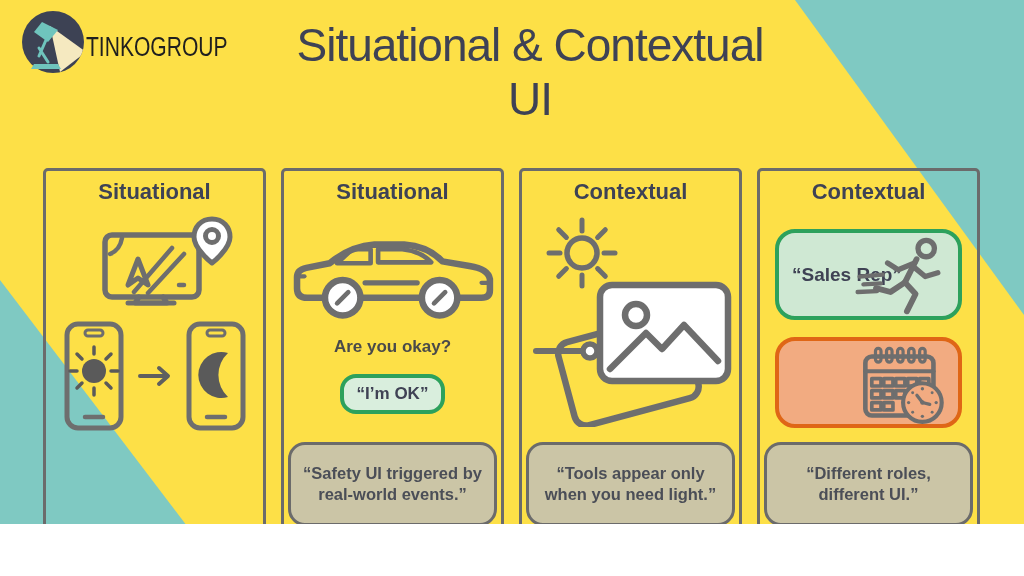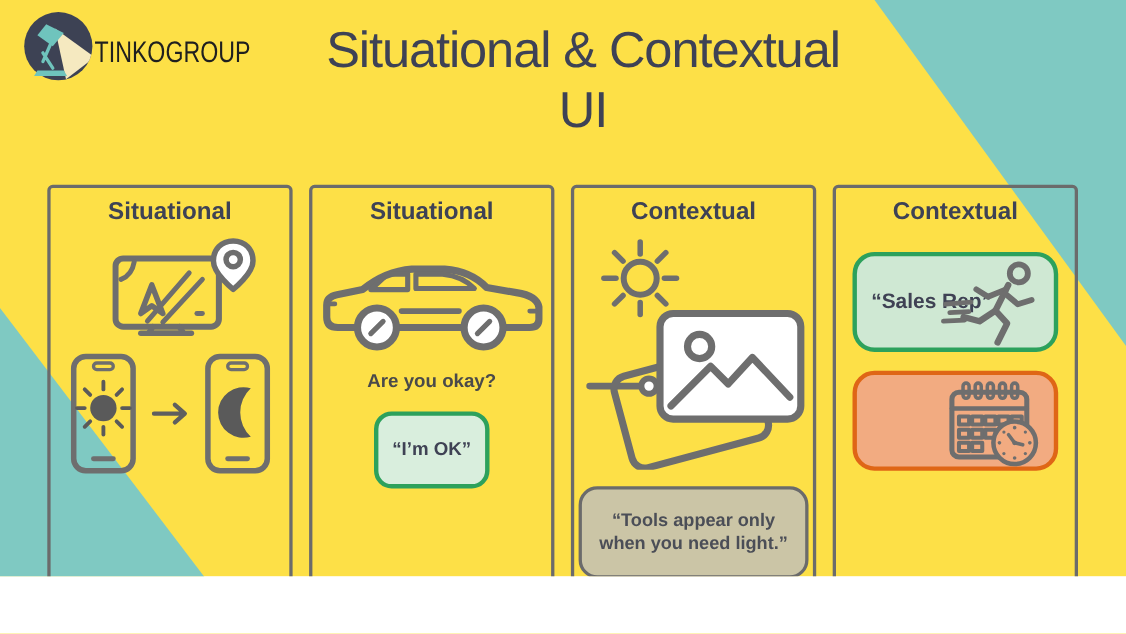--- a/index.html
+++ b/index.html
@@ -25,21 +25,21 @@
                font-size:16.5px;font-weight:700;color:#4b4e57;line-height:1.28;padding:0 8px;box-sizing:border-box;}
 
   
   .map-icon{position:absolute;left:56px;top:42px;}
   .phones-row{position:absolute;left:0;right:0;top:150px;display:flex;justify-content:center;align-items:center;gap:13px;}
 
   
   .car-icon{position:absolute;left:50%;transform:translateX(-50%);top:55px;}
   .question{position:absolute;left:0;right:0;top:166px;text-align:center;font-size:17px;font-weight:700;color:#4a4a4a;}
   .btn-row{position:absolute;left:0;right:0;top:203px;display:flex;justify-content:center;gap:13px;}
-  .pill{border-radius:16px;padding:21px 13px;font-size:17px;font-weight:700;color:#3f4254;box-sizing:border-box;}
+  .pill{border-radius:16px;padding:6px 13px;font-size:17px;font-weight:700;color:#3f4254;box-sizing:border-box;}
   .pill-green{background:#d9eedd;border:4px solid #2da15c;}
   .pill-orange{background:#f6cfae;border:4px solid #d2601c;}
 
   
   .brightness-icon{position:absolute;left:8px;top:38px;}
   .photo-icon{position:absolute;left:30px;top:106px;}
 
   
   .badge{position:absolute;left:15px;right:15px;height:91px;border-radius:20px;box-sizing:border-box;}
   .badge-role{top:58px;background:#cfe8d3;border:4px solid #2da15c;}
@@ -144,20 +144,21 @@
         <circle cx="160" cy="76" r="19" fill="#ffffff" stroke="#6e6e6e" stroke-width="7"></circle>
         <path class="ic" stroke-width="5" d="M50,82 L62,70"></path>
         <path class="ic" stroke-width="5" d="M154,82 L166,70"></path>
       </svg>
 
       <div class="question">Are you okay?</div>
       <div class="btn-row">
         <button class="pill pill-green">“I’m OK”</button>
       </div>
 
+      <div class="card-footer">“Safety UI triggered by real-world events.”</div>
     </div>
 
     <div class="card">
       <div class="card-heading">Contextual</div>
 
       <svg class="brightness-icon" width="100" height="160" viewBox="0 0 100 160">
         <circle class="ic" cx="52" cy="44" r="15" stroke-width="5.5"></circle>
         <g class="ic" stroke-width="5">
           <path d="M74,44 L85,44"></path>
             <path d="M67.6,59.6 L75.3,67.3"></path>
@@ -236,16 +237,17 @@
             <circle cx="59.4" cy="53.4" r="1.6"></circle>
               <circle cx="80.6" cy="53.4" r="1.6"></circle>
               <circle cx="59.4" cy="74.6" r="1.6"></circle>
               <circle cx="80.6" cy="74.6" r="1.6"></circle>
             <circle cx="70" cy="64" r="2.4"></circle>
           </g>
           <path class="ic" d="M70,64 L64,56 M70,64 L78,66" stroke-width="3.5"></path>
         </svg>
       </div>
 
+      <div class="card-footer">“Different roles, different UI.”</div>
     </div>
 
   </div>
 </div>
 
 </body></html>

